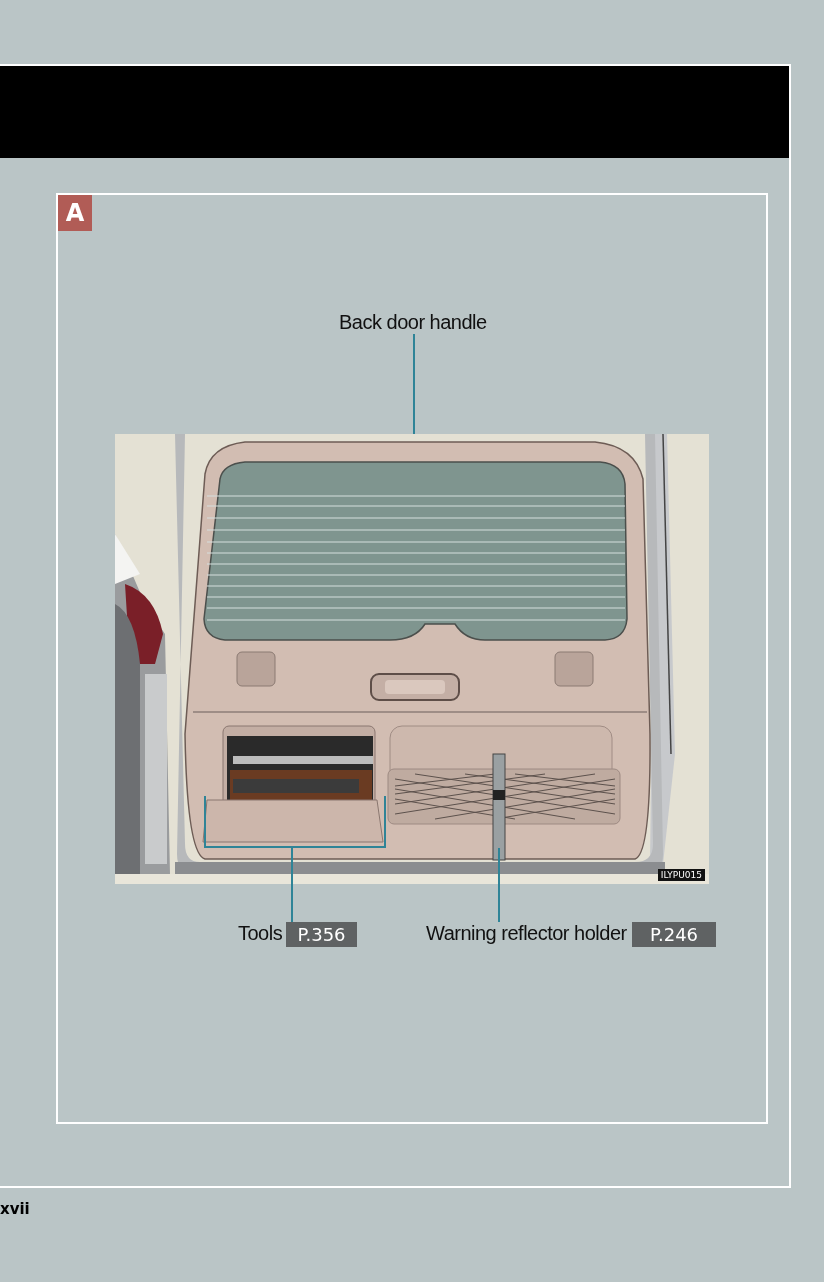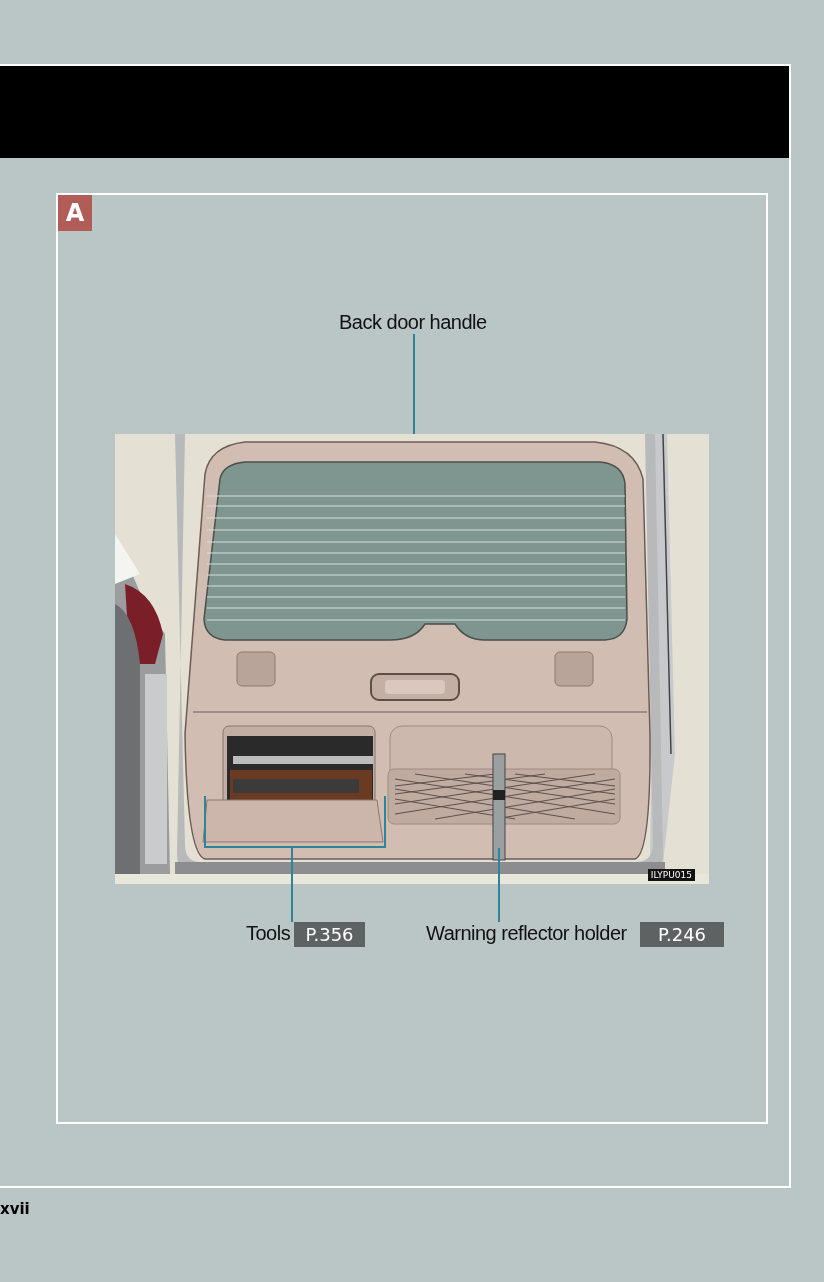--- a/index.html
+++ b/index.html
@@ -26,29 +26,28 @@
     font-family:"DejaVu Sans", sans-serif;
   }
   .label {
     position:absolute; color:#111; font-size:20px; letter-spacing:-0.5px;
     font-family:Liberation Sans, sans-serif; white-space:nowrap;
   }
   .page-ref {
     position:absolute; background:#5f6263; color:#fff; font-size:18px;
     height:25px; display:flex; align-items:center; justify-content:center;
     font-family:"DejaVu Sans", sans-serif;
-    margin-left:8px;
   }
   .leader { position:absolute; background:#2f8497; }
   .photo {
     position:absolute; left:115px; top:434px; width:594px; height:450px;
     overflow:hidden; background:#e4e1d4;
   }
   .photo-id {
-    position:absolute; right:14px; bottom:3px; background:#111; color:#fff;
+    position:absolute; right:4px; bottom:3px; background:#111; color:#fff;
     font-size:9px; padding:1px 3px; font-family:"DejaVu Sans", sans-serif;
   }
   .page-number {
     position:absolute; left:0; width:824px; top:1200px; text-align:left;
     font-weight:bold; font-size:15px; color:#000;
     font-family:"DejaVu Sans", sans-serif;
   }
 </style>
 </head>
 <body>
@@ -126,19 +125,19 @@
   <div class="photo-id">ILYPU015</div>
 </div>
 
 <div class="leader" style="left:204px; top:796px; width:2px; height:52px;"></div>
 <div class="leader" style="left:384px; top:796px; width:2px; height:52px;"></div>
 <div class="leader" style="left:204px; top:846px; width:182px; height:2px;"></div>
 <div class="leader" style="left:291px; top:846px; width:2px; height:76px;"></div>
 
 <div class="leader" style="left:498px; top:848px; width:2px; height:74px;"></div>
 
-<div class="label" style="left:246px; top:922px;">Tools</div>
+<div class="label" style="left:238px; top:922px;">Tools</div>
 <div class="page-ref" style="left:286px; top:922px; width:71px;">P.356</div>
 
 <div class="label" style="left:426px; top:922px;">Warning reflector holder</div>
 <div class="page-ref" style="left:632px; top:922px; width:84px;">P.246</div>
 
 <div class="page-number">xvii</div>
 
 </body></html>

